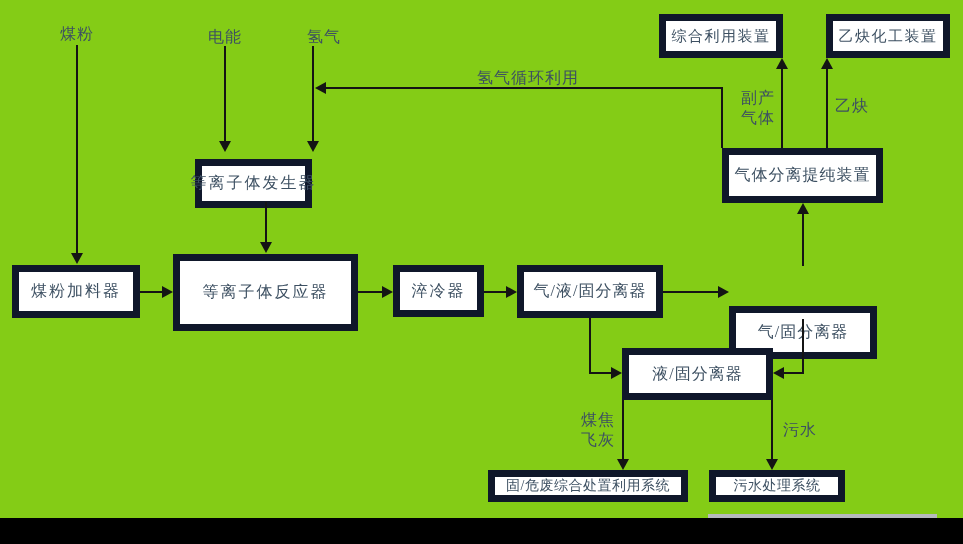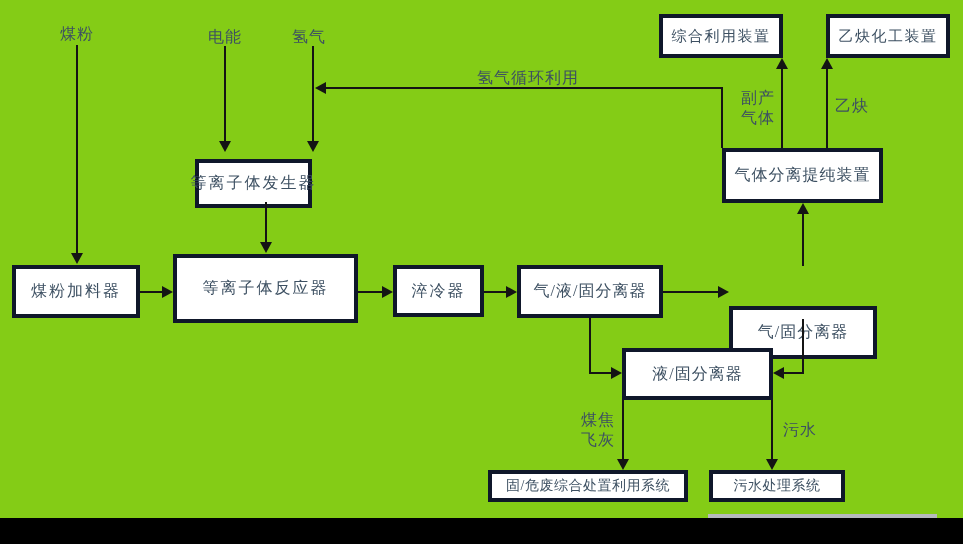--- a/index.html
+++ b/index.html
@@ -1,21 +1,21 @@
 <!DOCTYPE html>
 <html><head>
 <meta charset="utf-8">
 <style>
   html,body{margin:0;padding:0;background:#e9e9e9;}
   #stage{
     position:relative;width:963px;height:544px;background:#84cc16;overflow:hidden;
     font-family:"Liberation Serif","DejaVu Serif",serif;
   }
   .node{
-    position:absolute;box-sizing:border-box;border:4px solid #0f172a;background:#ffffff;
+    position:absolute;box-sizing:border-box;border:7px solid #0f172a;background:#ffffff;
     display:flex;align-items:center;justify-content:center;
     color:#3d5062;font-size:16px;letter-spacing:2px;white-space:nowrap;
   }
   .node.small{font-size:14px;letter-spacing:0.5px;}
   .flabel{
     position:absolute;color:#3d5062;font-size:16px;letter-spacing:1px;
     white-space:pre-line;text-align:center;line-height:1.25;
   }
   .line{position:absolute;background:#141414;}
   .ah{position:absolute;width:0;height:0;}
@@ -26,33 +26,33 @@
   .bottom-bar{position:absolute;left:0;top:518px;width:963px;height:26px;background:#000000;}
   .gray-strip{position:absolute;left:708px;top:514px;width:229px;height:4px;background:#b6b9bc;}
 </style>
 </head>
 <body>
 
 <div id="stage">
 
   <div class="flabel" style="left:55px;top:24px;width:44px;">煤粉</div>
   <div class="flabel" style="left:203px;top:27px;width:44px;">电能</div>
-  <div class="flabel" style="left:287px;top:27px;width:44px;">氢气</div>
+  <div class="flabel" style="left:302px;top:27px;width:44px;">氢气</div>
 
   <div class="flabel" style="left:448px;top:68px;width:160px;">氢气循环利用</div>
   <div class="flabel" style="left:730px;top:88px;width:56px;">副产
 气体</div>
   <div class="flabel" style="left:828px;top:97px;width:48px;font-family:Liberation Mono, monospace;">乙炔</div>
   <div class="flabel" style="left:568px;top:410px;width:60px;">煤焦
 飞灰</div>
   <div class="flabel" style="left:774px;top:420px;width:52px;">污水</div>
 
   <div class="node" style="left:12px;top:265px;width:128px;height:53px;">煤粉加料器</div>
   <div class="node" style="left:195px;top:159px;width:117px;height:49px;">等离子体发生器</div>
-  <div class="node" style="left:173px;top:254px;width:185px;height:69px;">等离子体反应器</div>
+  <div class="node" style="left:173px;top:254px;width:185px;height:77px;">等离子体反应器</div>
   <div class="node" style="left:393px;top:265px;width:91px;height:52px;">淬冷器</div>
   <div class="node" style="left:517px;top:265px;width:146px;height:53px;letter-spacing:1px;">气/液/固分离器</div>
   <div class="node" style="left:729px;top:266px;width:148px;height:53px;letter-spacing:1px;margin-top:40px;">气/固分离器</div>
   <div class="node" style="left:722px;top:148px;width:161px;height:55px;letter-spacing:1px;">气体分离提纯装置</div>
   <div class="node" style="left:659px;top:14px;width:124px;height:44px;font-size:15px;letter-spacing:1.5px;">综合利用装置</div>
   <div class="node" style="left:826px;top:14px;width:124px;height:44px;font-size:15px;letter-spacing:1.5px;">乙炔化工装置</div>
   <div class="node" style="left:622px;top:348px;width:151px;height:52px;letter-spacing:1px;">液/固分离器</div>
   <div class="node small" style="left:488px;top:470px;width:200px;height:32px;">固/危废综合处置利用系统</div>
   <div class="node small" style="left:709px;top:470px;width:136px;height:32px;">污水处理系统</div>
 

